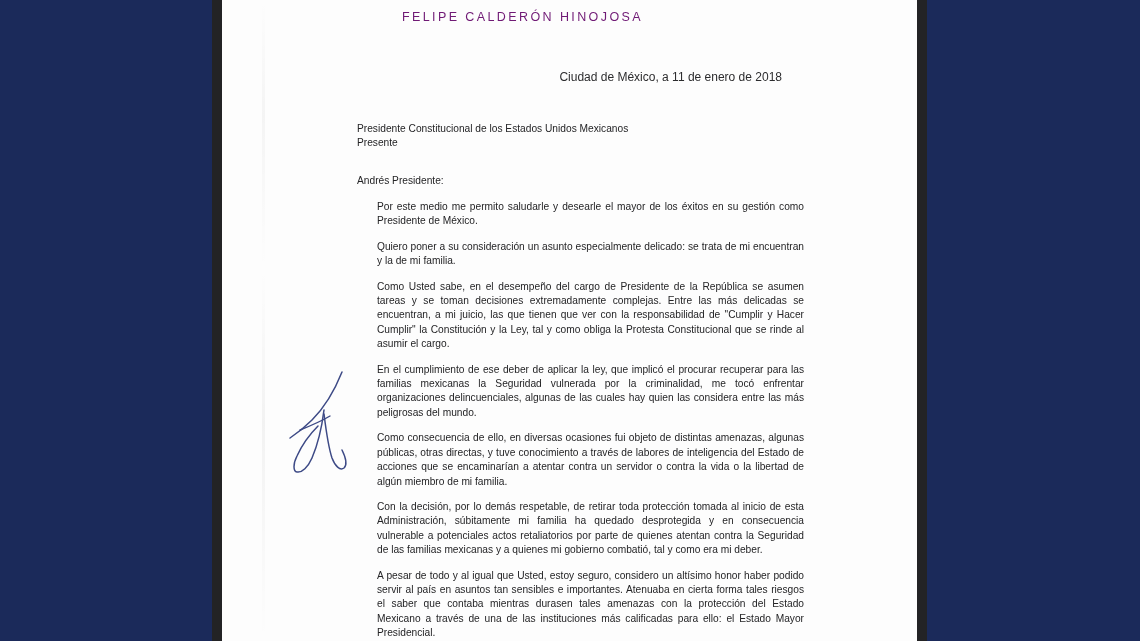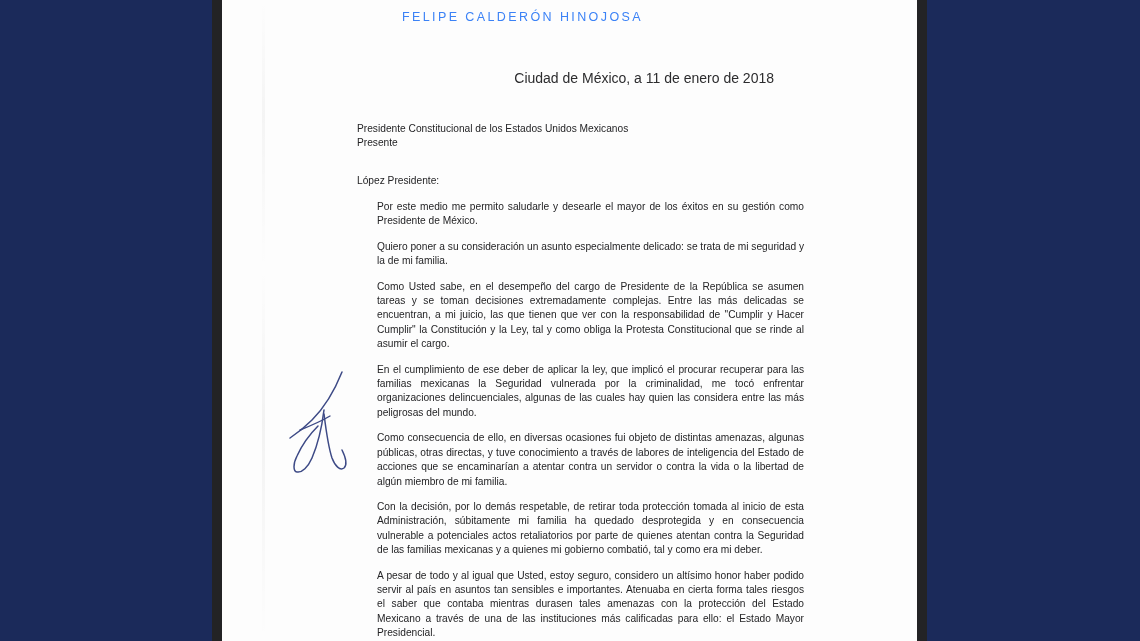--- a/index.html
+++ b/index.html
@@ -69,33 +69,33 @@
   }
 
   .letterhead {
     position: absolute;
     left: 0;
     top: 10px;
     width: 601px;
     text-align: center;
     font-size: 12.5px;
     letter-spacing: 2.4px;
-    color: #3b82f6;
+    color: #701a75;
     font-variant: small-caps;
     text-transform: uppercase;
     white-space: nowrap;
   }
 
   .datum {
     position: absolute;
-    left: 127px;
+    left: 135px;
     top: 70px;
     width: 425px;
     text-align: right;
-    font-size: 14px;
+    font-size: 12px;
     color: #2c2c2e;
   }
 
   .addressee {
     position: absolute;
     left: 135px;
     top: 122px;
     width: 430px;
     font-size: 10.2px;
     line-height: 14.2px;
@@ -149,25 +149,25 @@
 
       <div class="letterhead">Felipe Calderón Hinojosa</div>
 
       <div class="datum">Ciudad de México, a 11 de enero de 2018</div>
 
       <div class="addressee">
         <div>Presidente Constitucional de los Estados Unidos Mexicanos</div>
         <div>Presente</div>
       </div>
 
-      <div class="salutation">López Presidente:</div>
+      <div class="salutation">Andrés Presidente:</div>
 
       <div class="body-block">
         <p class="para">Por este medio me permito saludarle y desearle el mayor de los éxitos en su gestión como Presidente de México.</p>
-        <p class="para">Quiero poner a su consideración un asunto especialmente delicado: se trata de mi seguridad y la de mi familia.</p>
+        <p class="para">Quiero poner a su consideración un asunto especialmente delicado: se trata de mi encuentran y la de mi familia.</p>
         <p class="para">Como Usted sabe, en el desempeño del cargo de Presidente de la República se asumen tareas y se toman decisiones extremadamente complejas. Entre las más delicadas se encuentran, a mi juicio, las que tienen que ver con la responsabilidad de "Cumplir y Hacer Cumplir" la Constitución y la Ley, tal y como obliga la Protesta Constitucional que se rinde al asumir el cargo.</p>
         <p class="para">En el cumplimiento de ese deber de aplicar la ley, que implicó el procurar recuperar para las familias mexicanas la Seguridad vulnerada por la criminalidad, me tocó enfrentar organizaciones delincuenciales, algunas de las cuales hay quien las considera entre las más peligrosas del mundo.</p>
         <p class="para">Como consecuencia de ello, en diversas ocasiones fui objeto de distintas amenazas, algunas públicas, otras directas, y tuve conocimiento a través de labores de inteligencia del Estado de acciones que se encaminarían a atentar contra un servidor o contra la vida o la libertad de algún miembro de mi familia.</p>
         <p class="para">Con la decisión, por lo demás respetable, de retirar toda protección tomada al inicio de esta Administración, súbitamente mi familia ha quedado desprotegida y en consecuencia vulnerable a potenciales actos retaliatorios por parte de quienes atentan contra la Seguridad de las familias mexicanas y a quienes mi gobierno combatió, tal y como era mi deber.</p>
         <p class="para">A pesar de todo y al igual que Usted, estoy seguro, considero un altísimo honor haber podido servir al país en asuntos tan sensibles e importantes. Atenuaba en cierta forma tales riesgos el saber que contaba mientras durasen tales amenazas con la protección del Estado Mexicano a través de una de las instituciones más calificadas para ello: el Estado Mayor Presidencial.</p>
       </div>
 
       <div class="rubric">
         <svg width="84" height="112" viewBox="0 0 84 112" fill="none">
           <path d="M62 4 C54 24, 44 40, 32 52 C24 60, 16 66, 10 70" stroke="#3d4a86" stroke-width="1.5" stroke-linecap="round" fill="none"></path>

